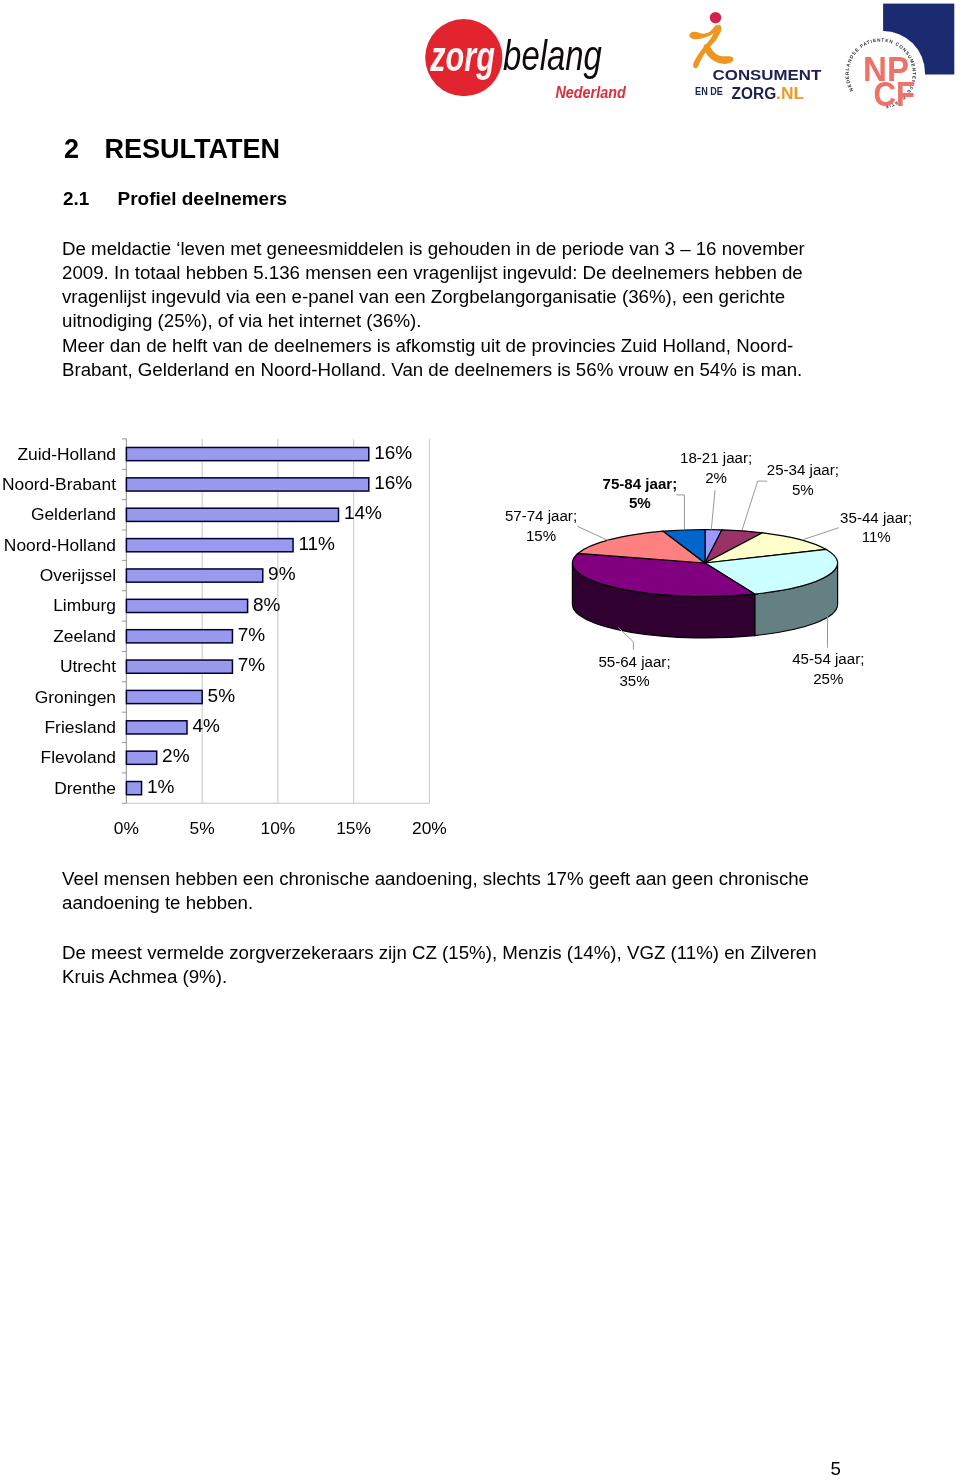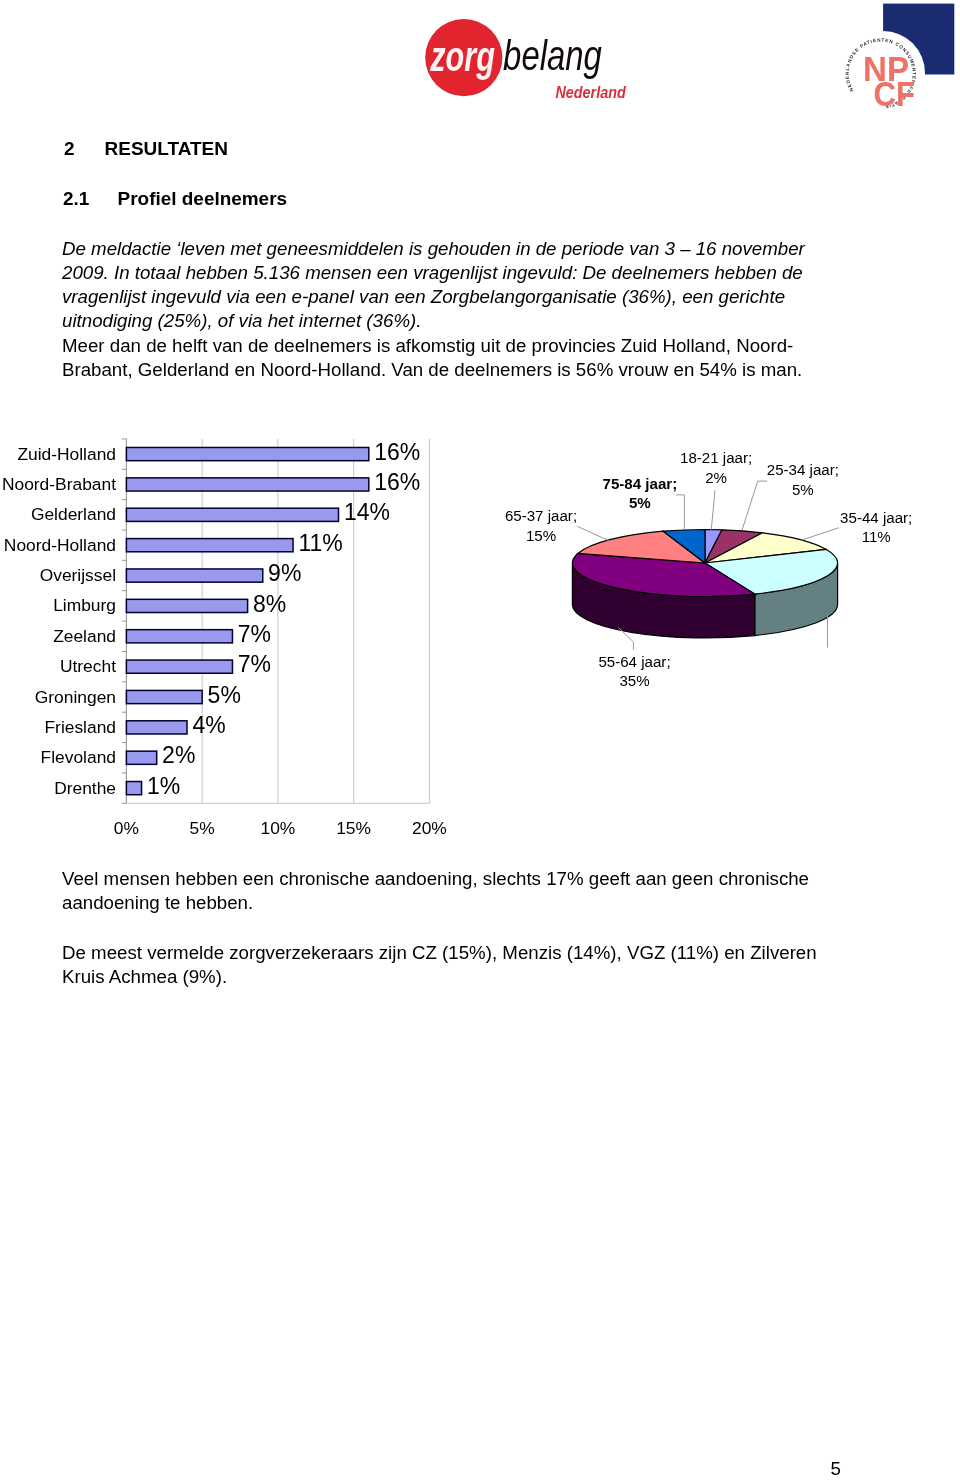--- a/index.html
+++ b/index.html
@@ -4,34 +4,34 @@
 <style>
 
 html,body{margin:0;padding:0;}
 body{width:960px;height:1480px;background:#ffffff;overflow:hidden;
      font-family:"Liberation Sans",sans-serif;}
 .page{position:relative;width:960px;height:1480px;}
 .abs{position:absolute;}
 .chartsvg{position:absolute;left:0;top:0;pointer-events:none;}
 
 
-#h-chapter{left:64px;top:137px;font-size:19px;font-weight:bold;white-space:nowrap;line-height:24px;}
+#h-chapter{left:64px;top:137px;font-size:27px;font-weight:bold;white-space:nowrap;line-height:24px;}
 #h-chapter .num{display:inline-block;width:40.5px;}
 #h-section{left:63px;top:188px;font-size:18.95px;font-weight:bold;white-space:nowrap;line-height:22px;}
 #h-section .num{display:inline-block;width:54.6px;}
 .body-par{left:62px;width:760px;font-size:18.7px;line-height:24.1px;color:#000;}
-#p1{top:237px;font-style:italic;}
+#p1{top:237px;}
 #p2{top:333.5px;}
 #p3{top:867px;}
 #p4{top:941px;}
 #pageno{left:0;top:1458px;width:841px;text-align:right;font-size:18.7px;line-height:22px;}
 
 
 .bar-cat{position:absolute;font-size:17.4px;text-align:right;white-space:nowrap;color:#000;line-height:21px;}
-.bar-val{position:absolute;font-size:23px;white-space:nowrap;color:#000;line-height:21px;}
+.bar-val{position:absolute;font-size:19px;white-space:nowrap;color:#000;line-height:21px;}
 .bar-tick{position:absolute;font-size:17.4px;white-space:nowrap;color:#000;text-align:center;line-height:21px;}
 
 
 .pie-lab{position:absolute;font-size:15.1px;line-height:19.4px;text-align:center;white-space:nowrap;color:#000;}
 
 
 #logo-zorg{left:424px;top:19px;}
 #logo-cons{left:676px;top:10px;}
 #logo-npcf{left:840px;top:0px;}
 
@@ -106,20 +106,45 @@
 
 <div class="abs logo" id="logo-zorg">
   <svg width="212" height="100" viewBox="0 0 212 100" overflow="visible">
     <circle cx="39.8" cy="38.6" r="38.6" fill="#e1242e"></circle>
     <text x="6.3" y="51.9" textLength="64.7" lengthAdjust="spacingAndGlyphs" font-family="Liberation Sans, sans-serif" font-size="43" font-weight="bold" font-style="italic" fill="#fdf3f2">zorg</text>
     <text x="79.1" y="51" textLength="98.8" lengthAdjust="spacingAndGlyphs" font-family="Liberation Sans, sans-serif" font-size="43" font-style="italic" font-weight="300" fill="#100b0a">belang</text>
     <text x="131.5" y="78.5" textLength="70.2" lengthAdjust="spacingAndGlyphs" font-family="Liberation Sans, sans-serif" font-size="17.2" font-weight="bold" font-style="italic" fill="#d8313c">Nederland</text>
   </svg>
 </div>
 
+<div class="abs logo" id="logo-cons">
+  <svg width="150" height="100" viewBox="0 0 150 100" overflow="visible">
+    <g>
+      <circle cx="39.5" cy="7.6" r="5.7" fill="#d5224c"></circle>
+      <path fill="#f0951f" d="M44.3 15.2 C46.1 16.6 45.6 20.4 43.3 24.8 C41.2 28.9 37.8 32.8 34.7 36.3
+           C31.8 39.6 29.0 43.0 26.9 46.5 C24.7 50.1 23.2 53.8 22.2 56.2
+           C21.3 58.4 19.0 58.9 17.8 57.4 C16.6 56.0 17.1 53.5 18.3 51.2
+           C20.3 47.2 23.4 42.2 26.8 38.2 C30.0 34.4 33.7 30.2 36.1 26.2
+           C38.1 22.8 39.0 18.8 40.2 16.6 C41.1 14.9 43.0 14.3 44.3 15.2 Z"></path>
+      <path fill="#f0951f" d="M41.3 15.6 C42.8 17.0 42.0 19.7 39.3 22.1 C36.0 25.0 30.8 27.4 25.8 28.5
+           C21.0 29.6 16.9 29.4 14.8 28.0 C12.9 26.8 12.8 24.6 14.4 23.2
+           C16.2 21.6 19.1 21.5 21.5 22.3 C24.0 23.1 26.3 24.1 29.3 23.6
+           C32.5 23.1 35.3 20.8 37.1 18.3 C38.5 16.4 40.1 14.4 41.3 15.6 Z"></path>
+      <path fill="#f0951f" d="M28.6 34.7 C30.6 33.6 32.7 34.7 34.3 37.1 C36.1 39.8 37.9 42.5 40.3 44.2
+           C42.9 46.0 46.3 46.3 49.5 46.2 C52.3 46.1 54.8 45.9 56.4 47.2
+           C58.0 48.5 57.7 50.7 55.7 52.1 C53.3 53.8 48.9 54.4 44.7 53.5
+           C40.0 52.5 35.5 49.8 32.5 46.4 C29.7 43.2 28.0 39.7 27.7 37.4
+           C27.5 35.9 27.6 35.3 28.6 34.7 Z"></path>
+    </g>
+    <text x="36.6" y="69.8" textLength="108.7" lengthAdjust="spacingAndGlyphs" font-family="Liberation Sans, sans-serif" font-size="14.4" font-weight="bold" fill="#1d2152">CONSUMENT</text>
+    <text x="19.1" y="84.5" textLength="27.7" lengthAdjust="spacingAndGlyphs" font-family="Liberation Sans, sans-serif" font-size="10.3" font-weight="bold" fill="#1d2152">EN DE</text>
+    <text x="55.6" y="88.8" textLength="44.6" lengthAdjust="spacingAndGlyphs" font-family="Liberation Sans, sans-serif" font-size="16.8" font-weight="bold" fill="#1d2152">ZORG</text>
+    <text x="100.1" y="88.8" textLength="28.0" lengthAdjust="spacingAndGlyphs" font-family="Liberation Sans, sans-serif" font-size="16.8" font-weight="bold" fill="#ee9a2a">.NL</text>
+  </svg>
+</div>
 
 <div class="abs logo" id="logo-npcf">
   <svg width="120" height="116" viewBox="0 0 120 116" overflow="visible">
     <defs>
       <path id="npcfring" d="M 13.56 90.46 A 32 32 0 1 1 44.6 105.26"></path>
       <clipPath id="npcfclip">
         <path d="M43.1 3.6 H114.3 V74.5 H43.1 Z M0 0 Z"></path>
       </clipPath>
       <mask id="npcfmask">
         <rect x="0" y="0" width="120" height="116" fill="#fff"></rect>
@@ -169,17 +194,18 @@
 <div class="bar-val" style="left:147.0px;top:775.7px;">1%</div>
 <div class="bar-tick" style="left:96.4px;top:817.6px;width:60px;">0%</div>
 <div class="bar-tick" style="left:172.2px;top:817.6px;width:60px;">5%</div>
 <div class="bar-tick" style="left:247.9px;top:817.6px;width:60px;">10%</div>
 <div class="bar-tick" style="left:323.6px;top:817.6px;width:60px;">15%</div>
 <div class="bar-tick" style="left:399.4px;top:817.6px;width:60px;">20%</div>
 
 <div class="pie-lab" style="left:616.1px;top:448.1px;width:200px;"><span>18-21 jaar</span><span>;</span><br><span>2%</span></div>
 <div class="pie-lab" style="left:702.9px;top:460.3px;width:200px;"><span>25-34 jaar</span><span>;</span><br><span>5%</span></div>
 <div class="pie-lab" style="left:776.2px;top:507.5px;width:200px;"><span>35-44 jaar</span><span>;</span><br><span>11%</span></div>
+<div class="pie-lab" style="left:728.3px;top:649.3px;width:200px;"><span>45-54 jaar</span><span>;</span><br><span>25%</span></div>
 <div class="pie-lab" style="left:534.5px;top:651.9px;width:200px;"><span>55-64 jaar</span><span>;</span><br><span>35%</span></div>
-<div class="pie-lab" style="left:441.0px;top:506.3px;width:200px;"><span>65-37 jaar</span><span>;</span><br><span>15%</span></div>
+<div class="pie-lab" style="left:441.0px;top:506.3px;width:200px;"><span>57-74 jaar</span><span>;</span><br><span>15%</span></div>
 <div class="pie-lab" style="left:539.9px;top:473.7px;width:200px;font-weight:bold;"><span>75-84 jaar</span><span>;</span><br><span>5%</span></div>
 
 </div>
 
 </body></html>

